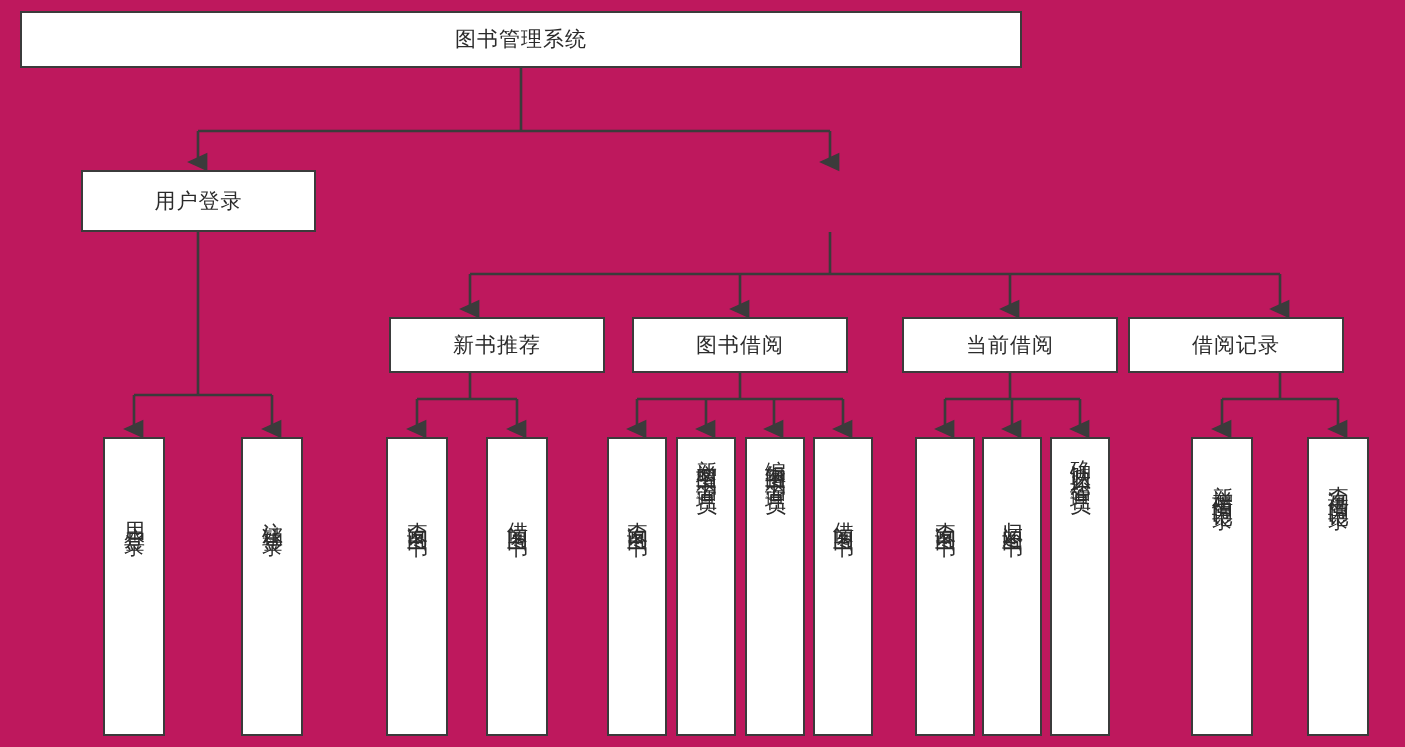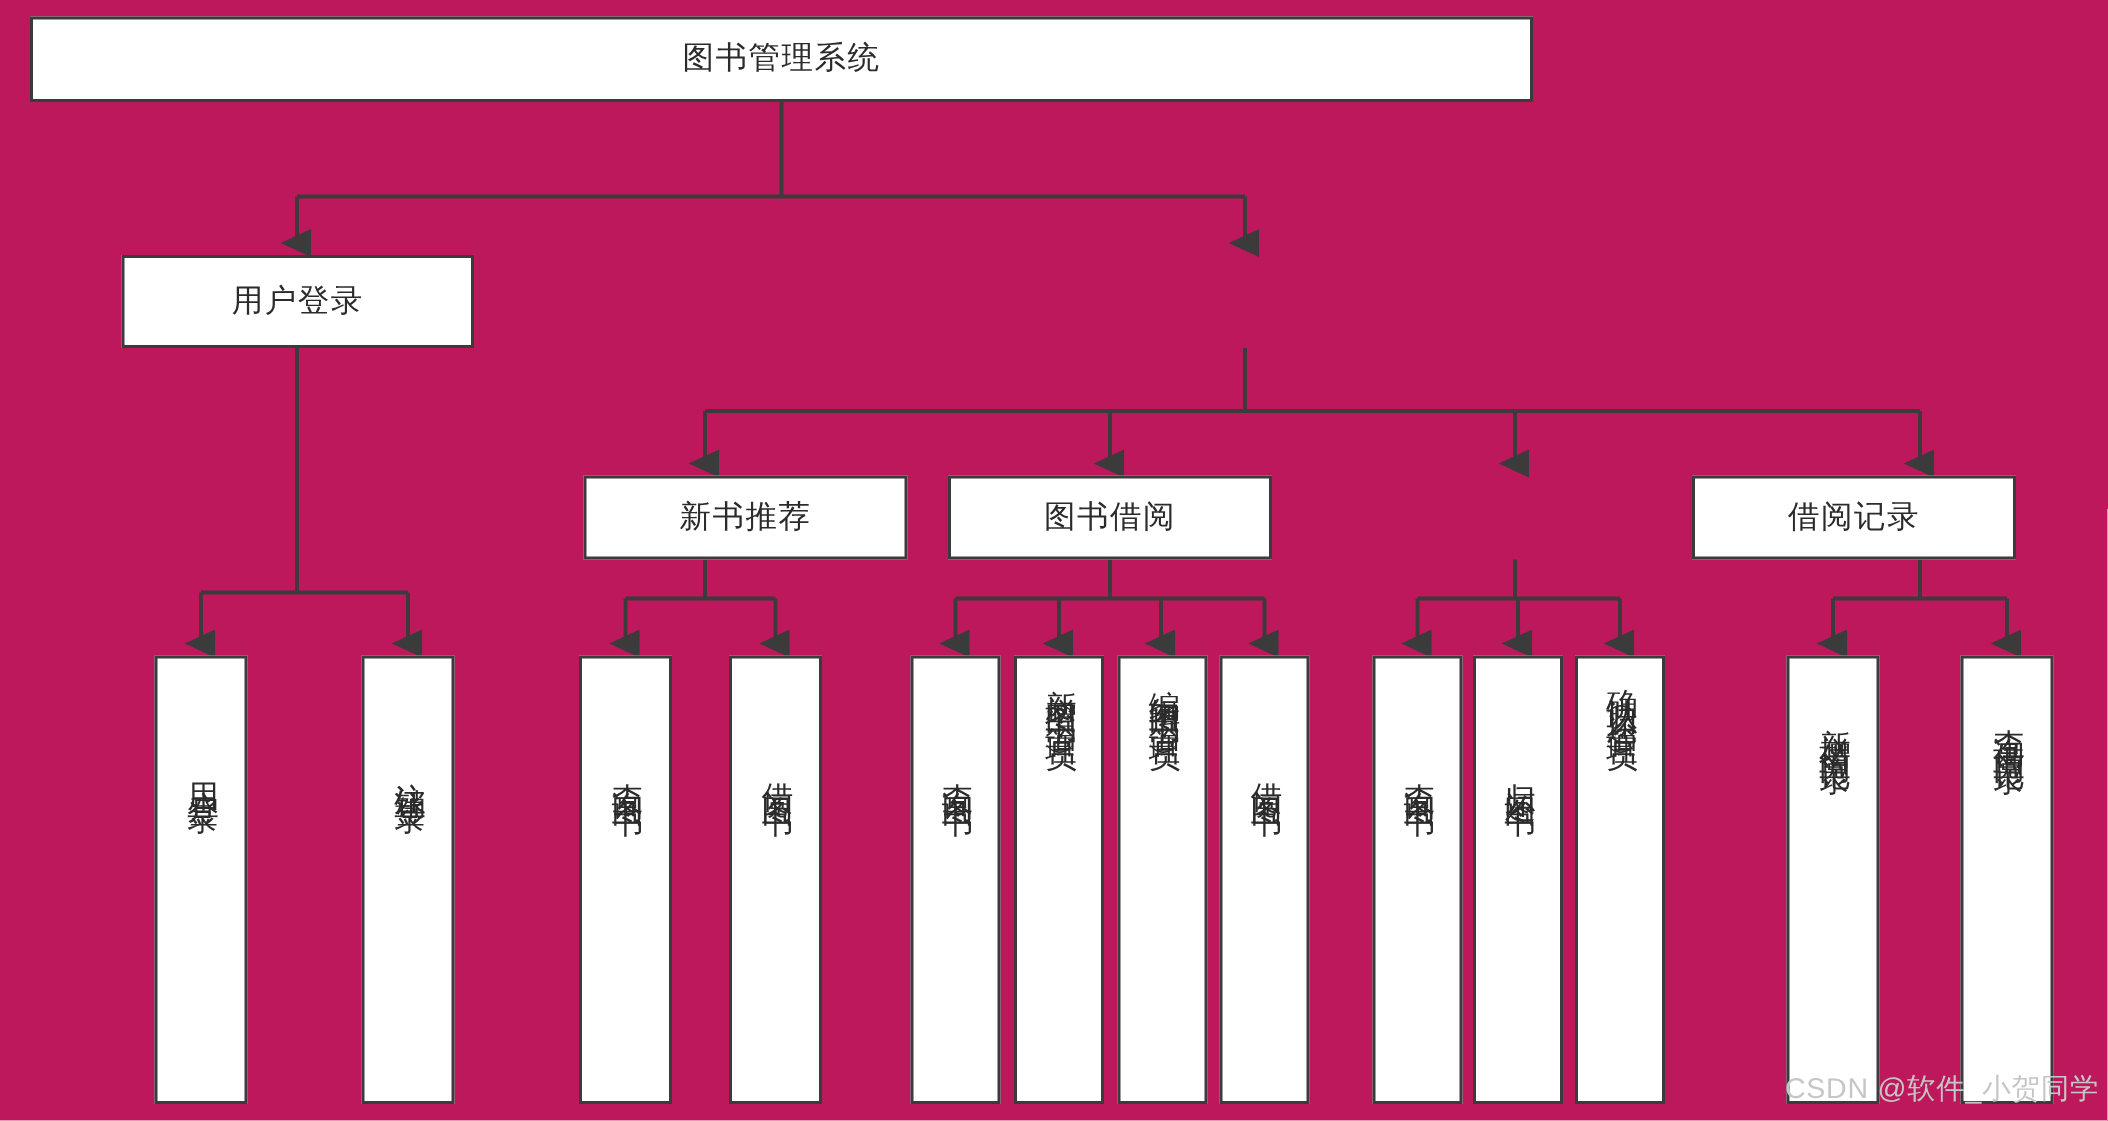--- a/index.html
+++ b/index.html
@@ -137,20 +137,23 @@
 
 
   <div class="node" style="left:362px; top:317px; width:216px; height:56px;margin-left:27px;">
     <span class="node-label">新书推荐</span>
   </div>
 
   <div class="node" style="left:632px; top:317px; width:216px; height:56px;">
     <span class="node-label">图书借阅</span>
   </div>
 
+  <div class="node" style="left:902px; top:317px; width:216px; height:56px;">
+    <span class="node-label">当前借阅</span>
+  </div>
 
   <div class="node" style="left:1128px; top:317px; width:216px; height:56px;">
     <span class="node-label">借阅记录</span>
   </div>
 
   <div class="node vertical leaf short" style="left:103px; top:437px; width:62px; height:299px;">
     <span class="node-label">用户登录</span>
   </div>
 
   <div class="node vertical leaf short" style="left:241px; top:437px; width:62px; height:299px;">
@@ -194,15 +197,14 @@
   </div>
 
   <div class="node vertical leaf short" style="left:1191px; top:437px; width:62px; height:299px;">
     <span class="node-label" style="margin-top:26px;">新增借阅记录</span>
   </div>
 
   <div class="node vertical leaf short" style="left:1307px; top:437px; width:62px; height:299px;">
     <span class="node-label" style="margin-top:26px;">查询借阅记录</span>
   </div>
 
-  <div class="watermark" style="left:1190px; top:713px;">CSDN @软件_小贺同学</div>
 
 </div>
 
 </body></html>

